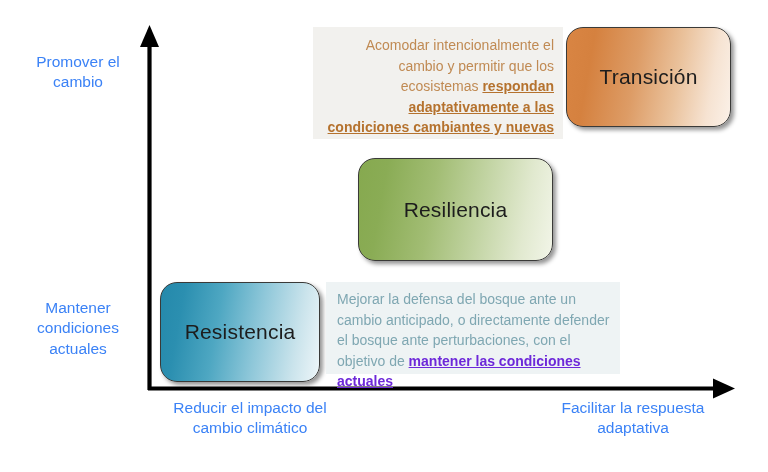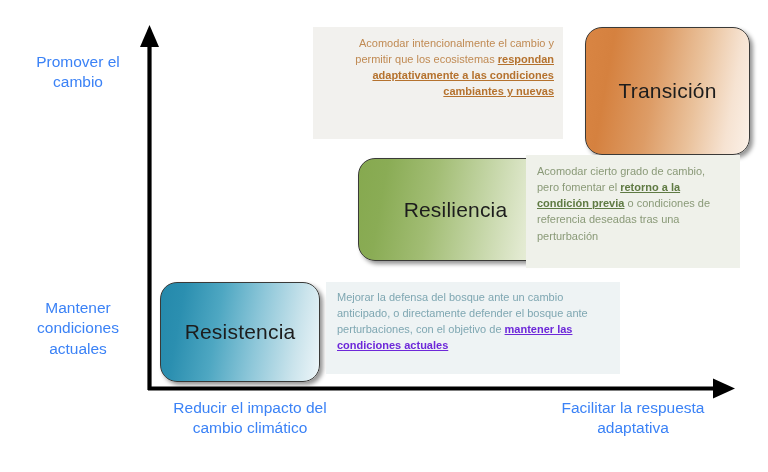--- a/index.html
+++ b/index.html
@@ -52,37 +52,37 @@
     justify-content: center;
     box-sizing: border-box;
   }
   .strategy-box .box-label {
     font-size: 21px;
     color: #1d1d1d;
     letter-spacing: .2px;
     text-align: center;
   }
   #box-transicion {
-    left: 585px; top: 27px; width: 165px; height: 128px;
+    left: 566px; top: 27px; width: 165px; height: 100px;
     background: linear-gradient(100deg, #d98543 0%, #d5813f 16%, #dd9c66 42%, #eac29c 66%, #f6e3d2 86%, #fbf1e8 100%);
   }
   #box-resiliencia {
     left: 358px; top: 158px; width: 195px; height: 103px;
     background: linear-gradient(100deg, #86a94f 0%, #8aac55 14%, #a2bd74 38%, #c2d4a3 62%, #e1e9cf 84%, #f2f5e8 100%);
   }
   #box-resistencia {
     left: 160px; top: 282px; width: 160px; height: 100px;
     background: linear-gradient(100deg, #2489ab 0%, #2b8fb0 14%, #4ea7c2 36%, #8ec7d9 60%, #cbe4ec 84%, #eef6f9 100%);
   }
 
   
   .desc-panel {
     position: absolute;
     box-sizing: border-box;
-    font-size: 11px;
+    font-size: 14px;
     line-height: 1.47;
   }
   .desc-panel b {
     font-weight: bold;
     text-decoration: underline;
   }
 
   #panel-transicion {
     left: 313px; top: 27px; width: 250px; height: 112px;
     background: #f2f1ee;
@@ -137,23 +137,20 @@
   <div class="desc-panel" id="panel-transicion">
     <span>Acomodar intencionalmente el cambio y permitir que los ecosistemas </span><b>respondan adaptativamente a las condiciones cambiantes y nuevas</b><span></span>
   </div>
   <div class="strategy-box" id="box-transicion">
     <span class="box-label">Transición</span>
   </div>
 
   <div class="strategy-box" id="box-resiliencia">
     <span class="box-label">Resiliencia</span>
   </div>
-  <div class="desc-panel" id="panel-resiliencia">
-    <span>Acomodar cierto grado de cambio, pero fomentar el </span><b>retorno a la condición previa</b><span> o condiciones de referencia deseadas tras una perturbación</span>
-  </div>
 
   <div class="strategy-box" id="box-resistencia">
     <span class="box-label">Resistencia</span>
   </div>
   <div class="desc-panel" id="panel-resistencia">
     <span>Mejorar la defensa del bosque ante un cambio anticipado, o directamente defender el bosque ante perturbaciones, con el objetivo de </span><b>mantener las condiciones actuales</b><span></span>
   </div>
 
 </div>
 

